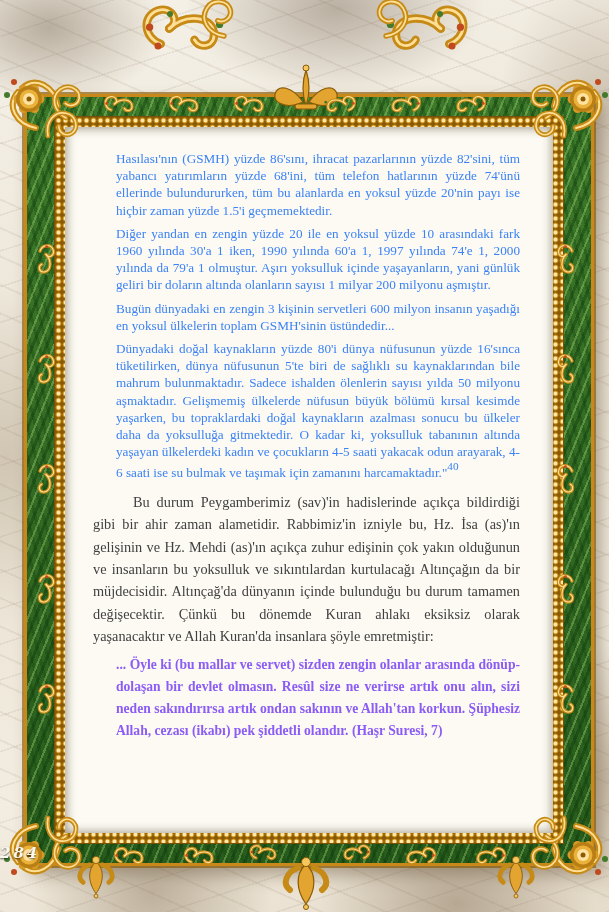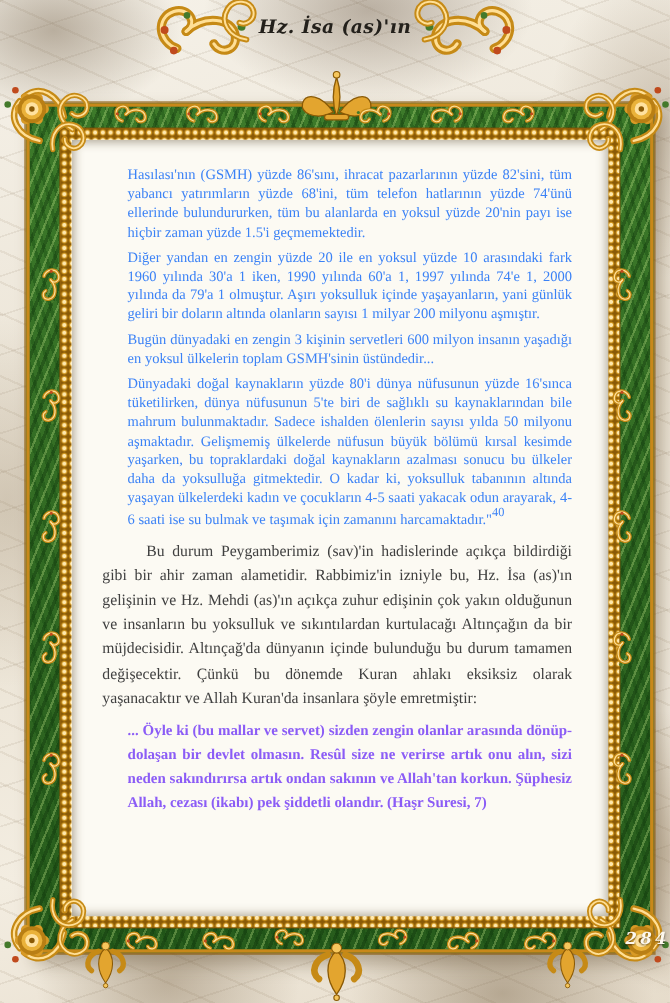--- a/index.html
+++ b/index.html
@@ -36,36 +36,35 @@
     box-shadow:0 0 0 1px #7a4f06;}
   .page{position:absolute;top:30px;bottom:30px;left:38px;right:38px;
     background:#fcfaf3;
     box-shadow:inset 3px 3px 9px rgba(70,55,25,.33), inset -3px -3px 9px rgba(70,55,25,.28);}
   .text-area{position:absolute;left:28px;right:33px;top:23px;color:#3a3631;}
   .text-area p{text-align:justify;}
   p.quote{font-size:13.2px;line-height:17.2px;margin:0 0 6px 23px;color:#3b82f6;}
   p.bodytext{font-size:14.3px;line-height:22.3px;margin:9px 0 5px 0;text-indent:40px;color:#404040;}
   p.verse{font-size:13.6px;line-height:21.8px;margin:7px 0 0 23px;font-weight:700;color:#8b5cf6;}
   sup.fn{font-size:.85em;position:relative;top:-.22em;font-weight:400;}
-  .page-number{position:absolute;left:0;top:844px;width:100%;text-align:right;z-index:6;
+  .page-number{position:absolute;left:0;top:844px;width:100%;text-align:left;z-index:6;
     font-family:"DejaVu Serif",serif;font-style:italic;font-weight:700;font-size:15px;
     color:#fdf8ee;letter-spacing:3px;text-shadow:0 1px 2px rgba(0,0,0,.6);}
   svg.deco{position:absolute;left:0;top:0;z-index:4;pointer-events:none;}
   .gs{stroke:#c68a16;stroke-width:6;fill:none;stroke-linecap:round;}
   .gs2{stroke:#ffdf96;stroke-width:2;fill:none;stroke-linecap:round;}
   .gf{fill:#e3a52f;stroke:#8a5a06;stroke-width:1.2;}
   .gf2{fill:#f6c75d;stroke:#8a5a06;stroke-width:1;}
   .berry{fill:#c04a1d;}
   .leafdot{fill:#447a2b;}
 </style>
 </head>
 <body>
 
 <div class="header-title">
-  <div>Hz. İsa (as)'ın</div>
 </div>
 
 <div class="frame">
   <div class="bead"></div>
   <div class="page">
     <div class="text-area">
       <p class="quote">Hasılası'nın (GSMH) yüzde 86'sını, ihracat pazarlarının yüzde 82'sini, tüm yabancı yatırımların yüzde 68'ini, tüm telefon hatlarının yüzde 74'ünü ellerinde bulundururken, tüm bu alanlarda en yoksul yüzde 20'nin payı ise hiçbir zaman yüzde 1.5'i geçmemektedir.</p>
       <p class="quote">Diğer yandan en zengin yüzde 20 ile en yoksul yüzde 10 arasındaki fark 1960 yılında 30'a 1 iken, 1990 yılında 60'a 1, 1997 yılında 74'e 1, 2000 yılında da 79'a 1 olmuştur. Aşırı yoksulluk içinde yaşayanların, yani günlük geliri bir doların altında olanların sayısı 1 milyar 200 milyonu aşmıştır.</p>
       <p class="quote">Bugün dünyadaki en zengin 3 kişinin servetleri 600 milyon insanın yaşadığı en yoksul ülkelerin toplam GSMH'sinin üstündedir...</p>
       <p class="quote"><span>Dünyadaki doğal kaynakların yüzde 80'i dünya nüfusunun yüzde 16'sınca tüketilirken, dünya nüfusunun 5'te biri de sağlıklı su kaynaklarından bile mahrum bulunmaktadır. Sadece ishalden ölenlerin sayısı yılda 50 milyonu aşmaktadır. Gelişmemiş ülkelerde nüfusun büyük bölümü kırsal kesimde yaşarken, bu topraklardaki doğal kaynakların azalması sonucu bu ülkeler daha da yoksulluğa gitmektedir. O kadar ki, yoksulluk tabanının altında yaşayan ülkelerdeki kadın ve çocukların 4-5 saati yakacak odun arayarak, 4-6 saati ise su bulmak ve taşımak için zamanını harcamaktadır."</span><sup class="fn">40</sup></p>

